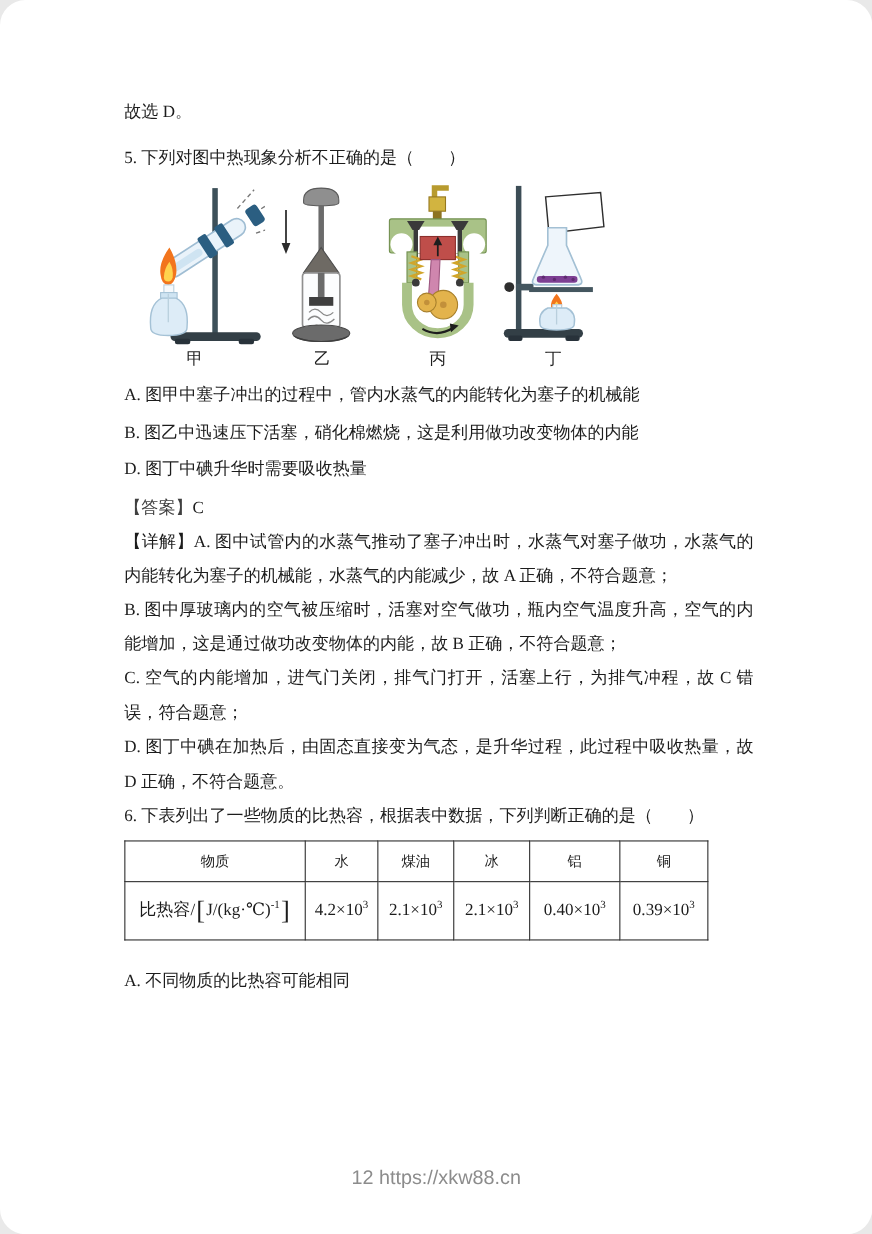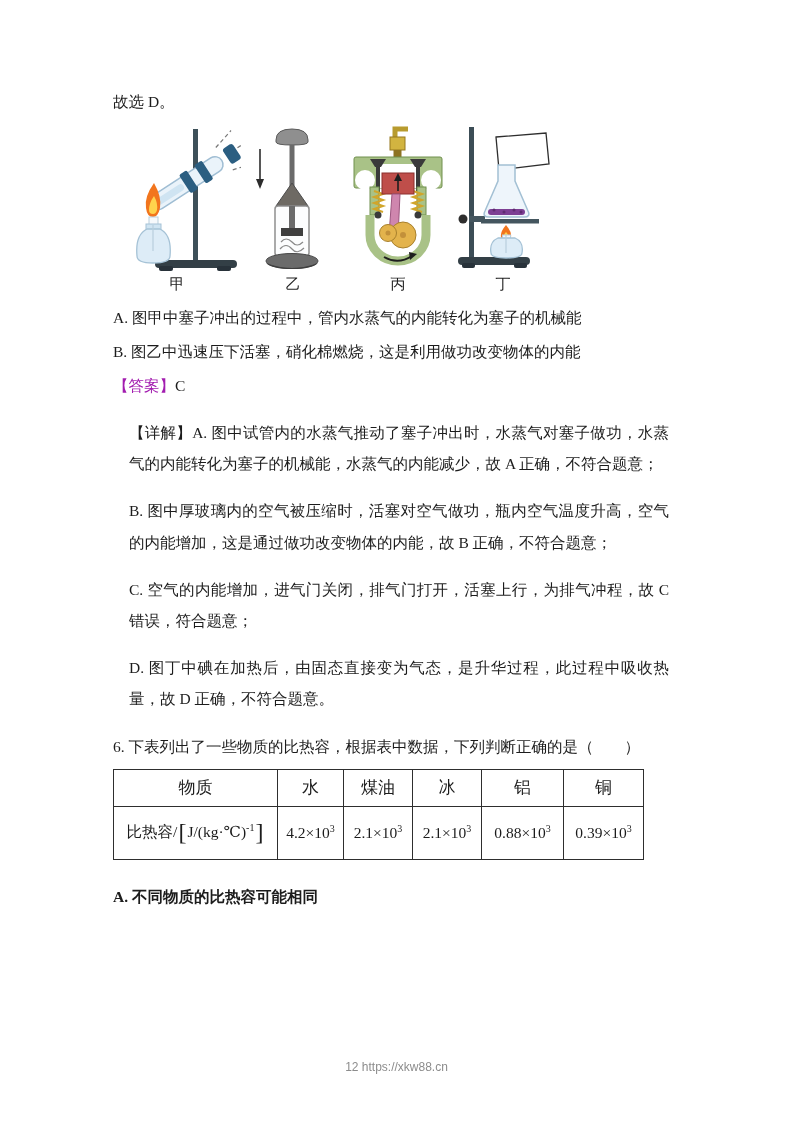--- a/index.html
+++ b/index.html
@@ -1,67 +1,68 @@
 <!DOCTYPE html>
 <html><head>
 <meta charset="utf-8">
 <style>
   html,body{margin:0;padding:0;background:#e9e9e9;}
   .page{
     width:793px;height:1122px;margin:0 auto;background:#ffffff;
     box-sizing:border-box;position:relative;overflow:hidden;
     padding:86px 108px 0 113px;
     font-family:"Liberation Serif","DejaVu Serif",serif;
-    font-size:15.5px;color:#1c1c1c;
+    font-size:15.5px;color:#1c1c1c;border-radius:23px;
   }
   .line{margin:0;line-height:31px;white-space:nowrap;}
   .q-line{margin-top:11px;}
-  .para{margin:16px;line-height:31.2px;text-align:justify;}
-  .blue{color:#a21caf;}
+  .para{margin:0;line-height:31.2px;text-align:justify;}
+  .blue{color:#404040;}
   .figure-row{display:flex;align-items:flex-end;margin:4px 0 0 0;height:152px;}
   .fig{display:flex;justify-content:center;align-items:flex-end;}
   .fig-jia{width:128px;}
   .fig-yi{width:104px;}
   .fig-bing{width:106px;}
   .fig-ding{width:104px;}
   .figure-labels{display:flex;margin:2px 0 0 0;}
   .figure-labels span{display:block;text-align:center;font-size:15px;}
   .fl-jia{width:128px;}
   .fl-yi{width:104px;}
   .fl-bing{width:106px;}
   .fl-ding{width:104px;}
   .options{margin-top:8px;}
   .opt{margin:0 0 2px 0;line-height:31.5px;}
   .ans-gap{margin-top:3px;}
   table.sheet{
     border-collapse:collapse;margin:7px 0 0 0;width:530px;table-layout:fixed;
   }
   table.sheet td{
     border:1.4px solid #2e2e2e;text-align:center;vertical-align:middle;
-    font-size:17px;padding:0 2px;box-sizing:border-box;
+    font-size:13px;padding:0 2px;box-sizing:border-box;
   }
   tr.hdr td{height:37px;}
   tr.val td{height:53px;font-size:15.5px;margin-top:28px;}
   sup{font-size:10px;line-height:0;}
   .unit-cell{font-size:15px;}
   .brk{font-size:24px;font-weight:400;vertical-align:-3px;padding:0 1px;}
-  .opt-a6{margin-top:21px;font-weight:bold;}
+  .opt-a6{margin-top:21px;}
   .footer{
     position:absolute;left:0;right:0;top:1060px;text-align:center;
     color:#8c8c8c;font-family:"Liberation Sans","DejaVu Sans",sans-serif;
-    font-size:12px;
+    font-size:18px;
   }
 </style>
 </head>
 <body>
 
 <div class="page">
 
   <p class="line">故选 D。</p>
 
+  <p class="line q-line">5. 下列对图中热现象分析不正确的是（　　）</p>
 
   <div class="figure-row">
 
     <div class="fig fig-jia">
       <svg width="128" height="150" viewBox="0 0 128 150">
         <rect x="80" y="6" width="5" height="134" fill="#3d5059"></rect>
         <rect x="42" y="137" width="82" height="8" rx="4" fill="#333f46"></rect>
         <rect x="46" y="143" width="14" height="5" rx="2" fill="#28323a"></rect>
         <rect x="104" y="143" width="14" height="5" rx="2" fill="#28323a"></rect>
         <rect x="72" y="50" width="20" height="8" rx="2" fill="#2f6183" transform="rotate(-33 82 54)"></rect>
@@ -163,20 +164,21 @@
   <div class="figure-labels">
     <span class="fl-jia">甲</span>
     <span class="fl-yi">乙</span>
     <span class="fl-bing">丙</span>
     <span class="fl-ding">丁</span>
   </div>
 
   <div class="options">
     <p class="opt">A. 图甲中塞子冲出的过程中，管内水蒸气的内能转化为塞子的机械能</p>
     <p class="opt">B. 图乙中迅速压下活塞，硝化棉燃烧，这是利用做功改变物体的内能</p>
+    <p class="opt">D. 图丁中碘升华时需要吸收热量</p>
   </div>
 
   <p class="line ans-gap"><span class="blue">【答案】</span><span>C</span></p>
 
 
   <p class="para"><span>【详解】</span><span>A. 图中试管内的水蒸气推动了塞子冲出时，水蒸气对塞子做功，水蒸气的内能转化为塞子的机械能，水蒸气的内能减少，故 A 正确，不符合题意；</span></p>
   <p class="para">B. 图中厚玻璃内的空气被压缩时，活塞对空气做功，瓶内空气温度升高，空气的内能增加，这是通过做功改变物体的内能，故 B 正确，不符合题意；</p>
   <p class="para">C. 空气的内能增加，进气门关闭，排气门打开，活塞上行，为排气冲程，故 C 错误，符合题意；</p>
   <p class="para">D. 图丁中碘在加热后，由固态直接变为气态，是升华过程，此过程中吸收热量，故 D 正确，不符合题意。</p>
 
@@ -198,21 +200,21 @@
       <td>煤油</td>
       <td>冰</td>
       <td>铝</td>
       <td>铜</td>
     </tr>
     <tr class="val">
       <td class="unit-cell"><span>比热容/</span><span class="brk">[</span><span>J/(kg·℃)</span><sup>-1</sup><span class="brk">]</span></td>
       <td><span>4.2×10</span><sup>3</sup></td>
       <td><span>2.1×10</span><sup>3</sup></td>
       <td><span>2.1×10</span><sup>3</sup></td>
-      <td><span>0.88×10</span><sup>3</sup></td>
+      <td><span>0.40×10</span><sup>3</sup></td>
       <td><span>0.39×10</span><sup>3</sup></td>
     </tr>
   </tbody>
     </table>
 
   <p class="opt opt-a6">A. 不同物质的比热容可能相同</p>
 
   <div class="footer">
     <span>12</span>
     <span>https://xkw88.cn</span>

